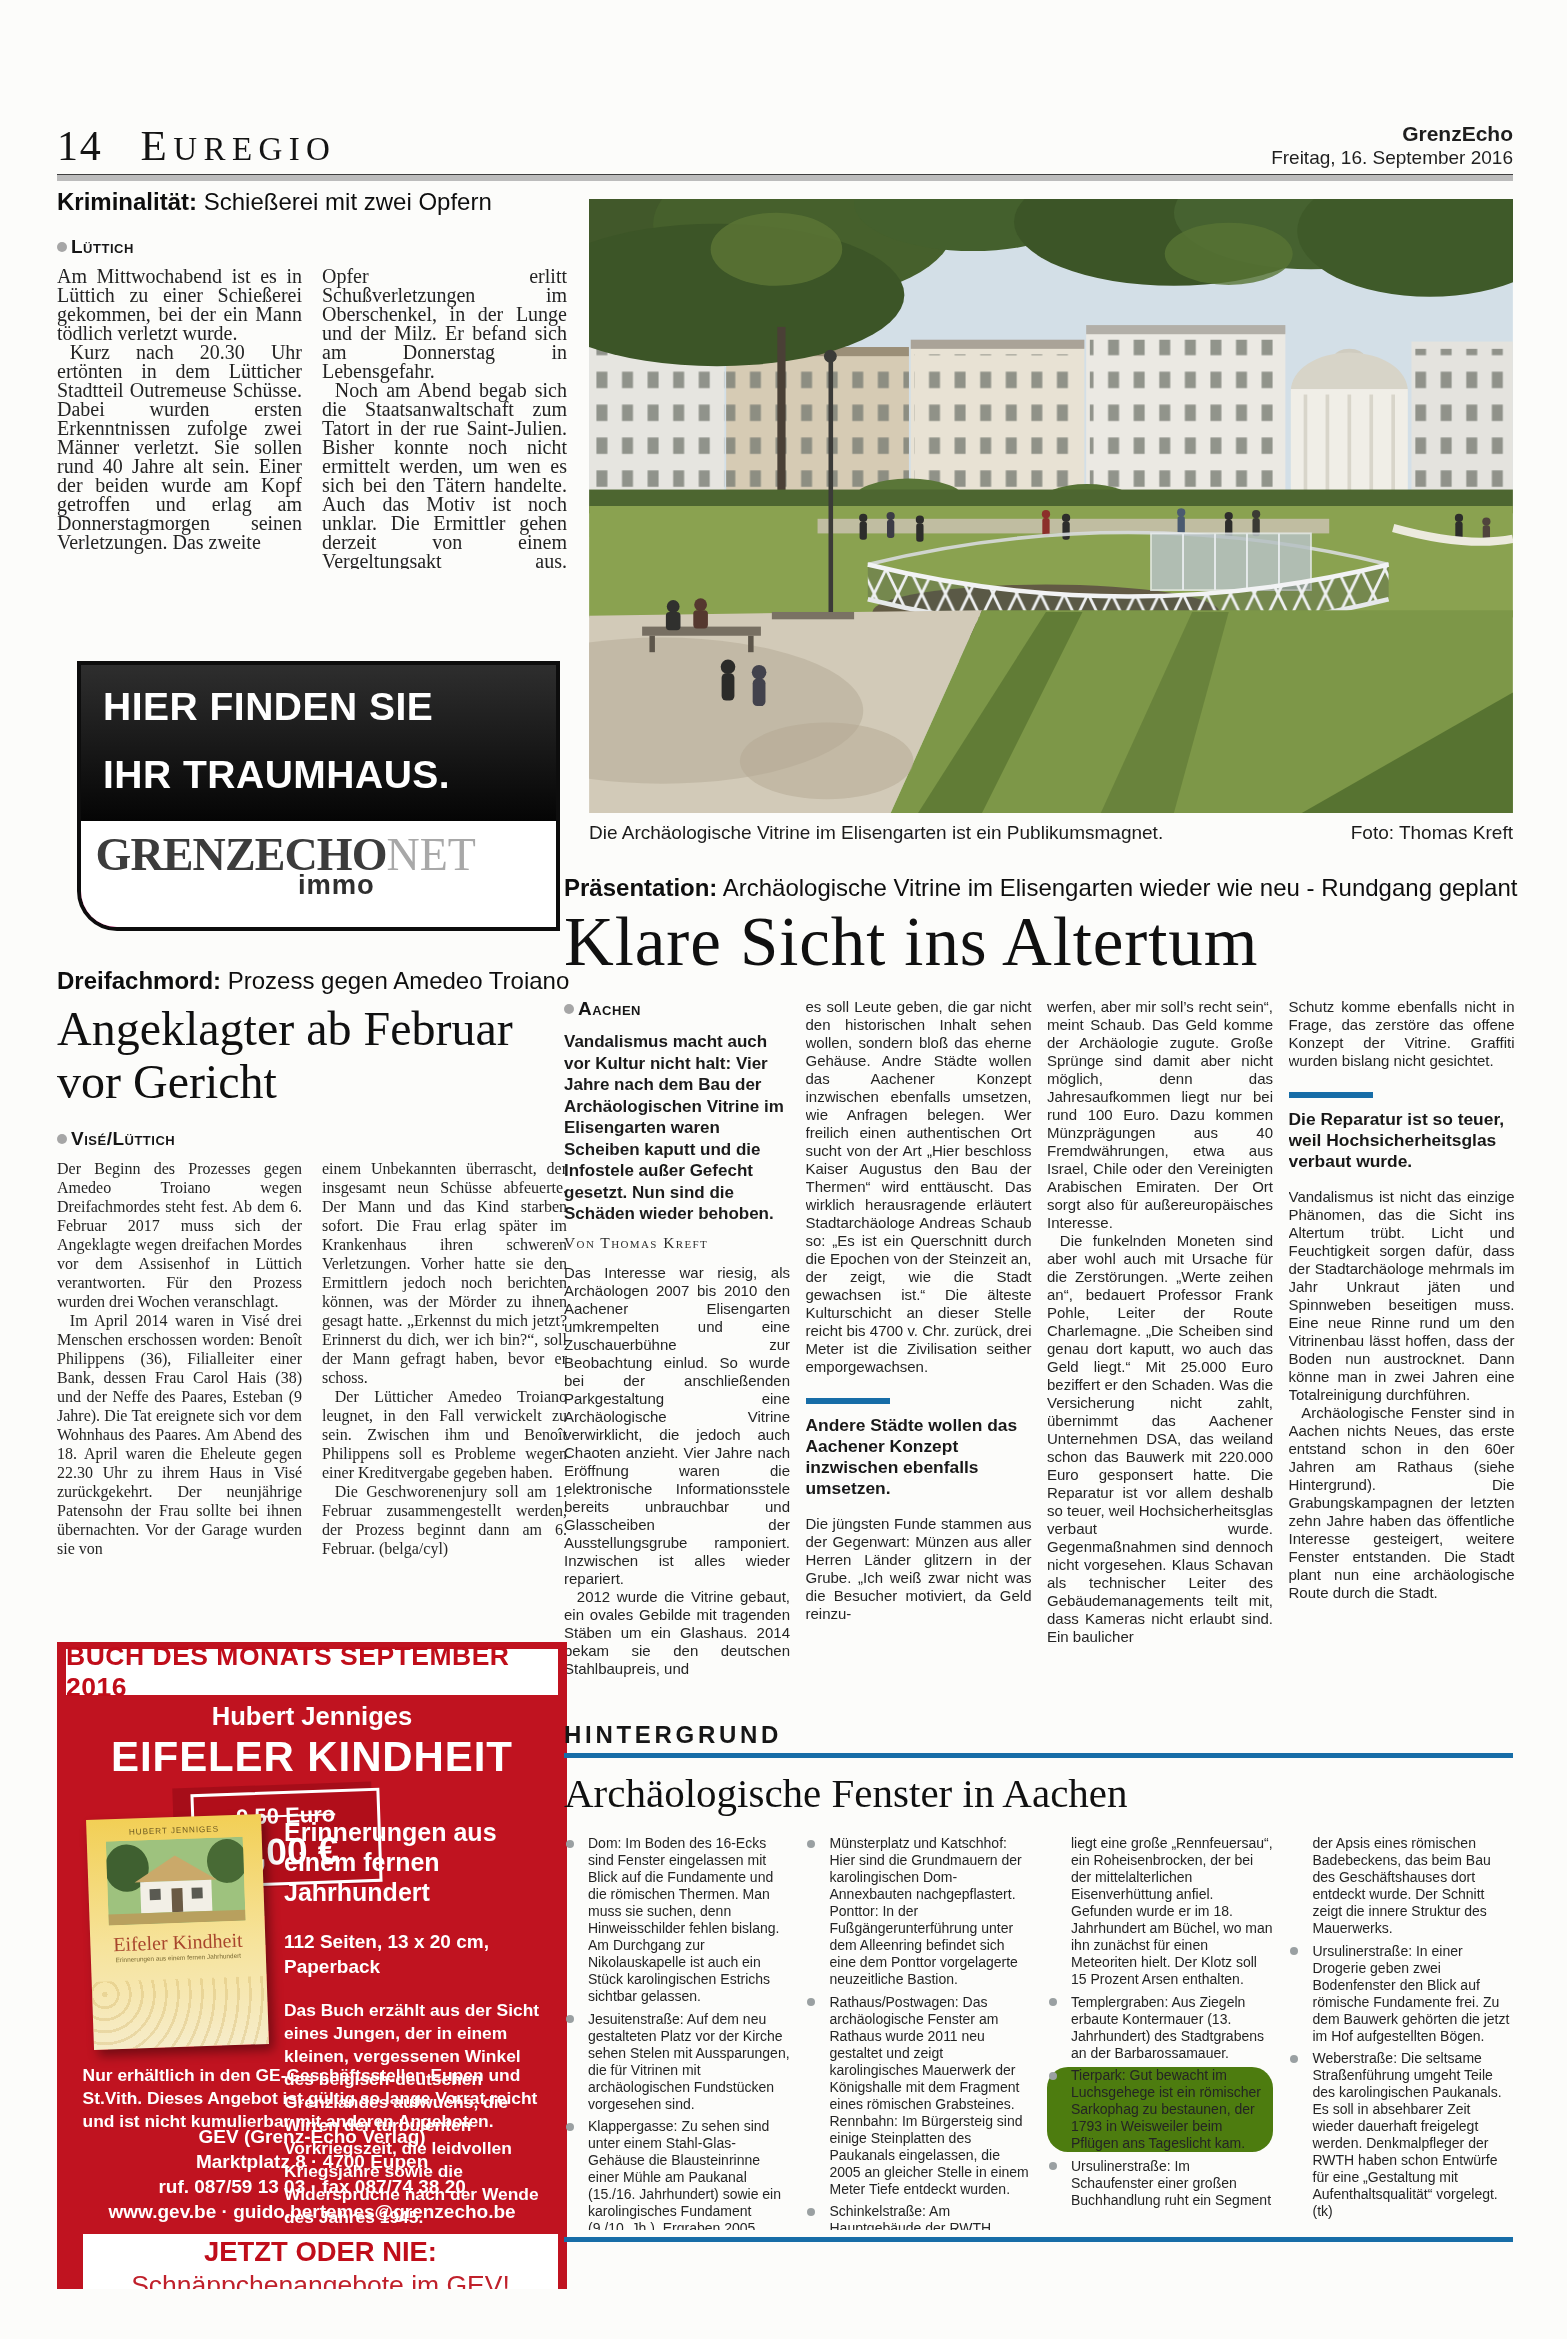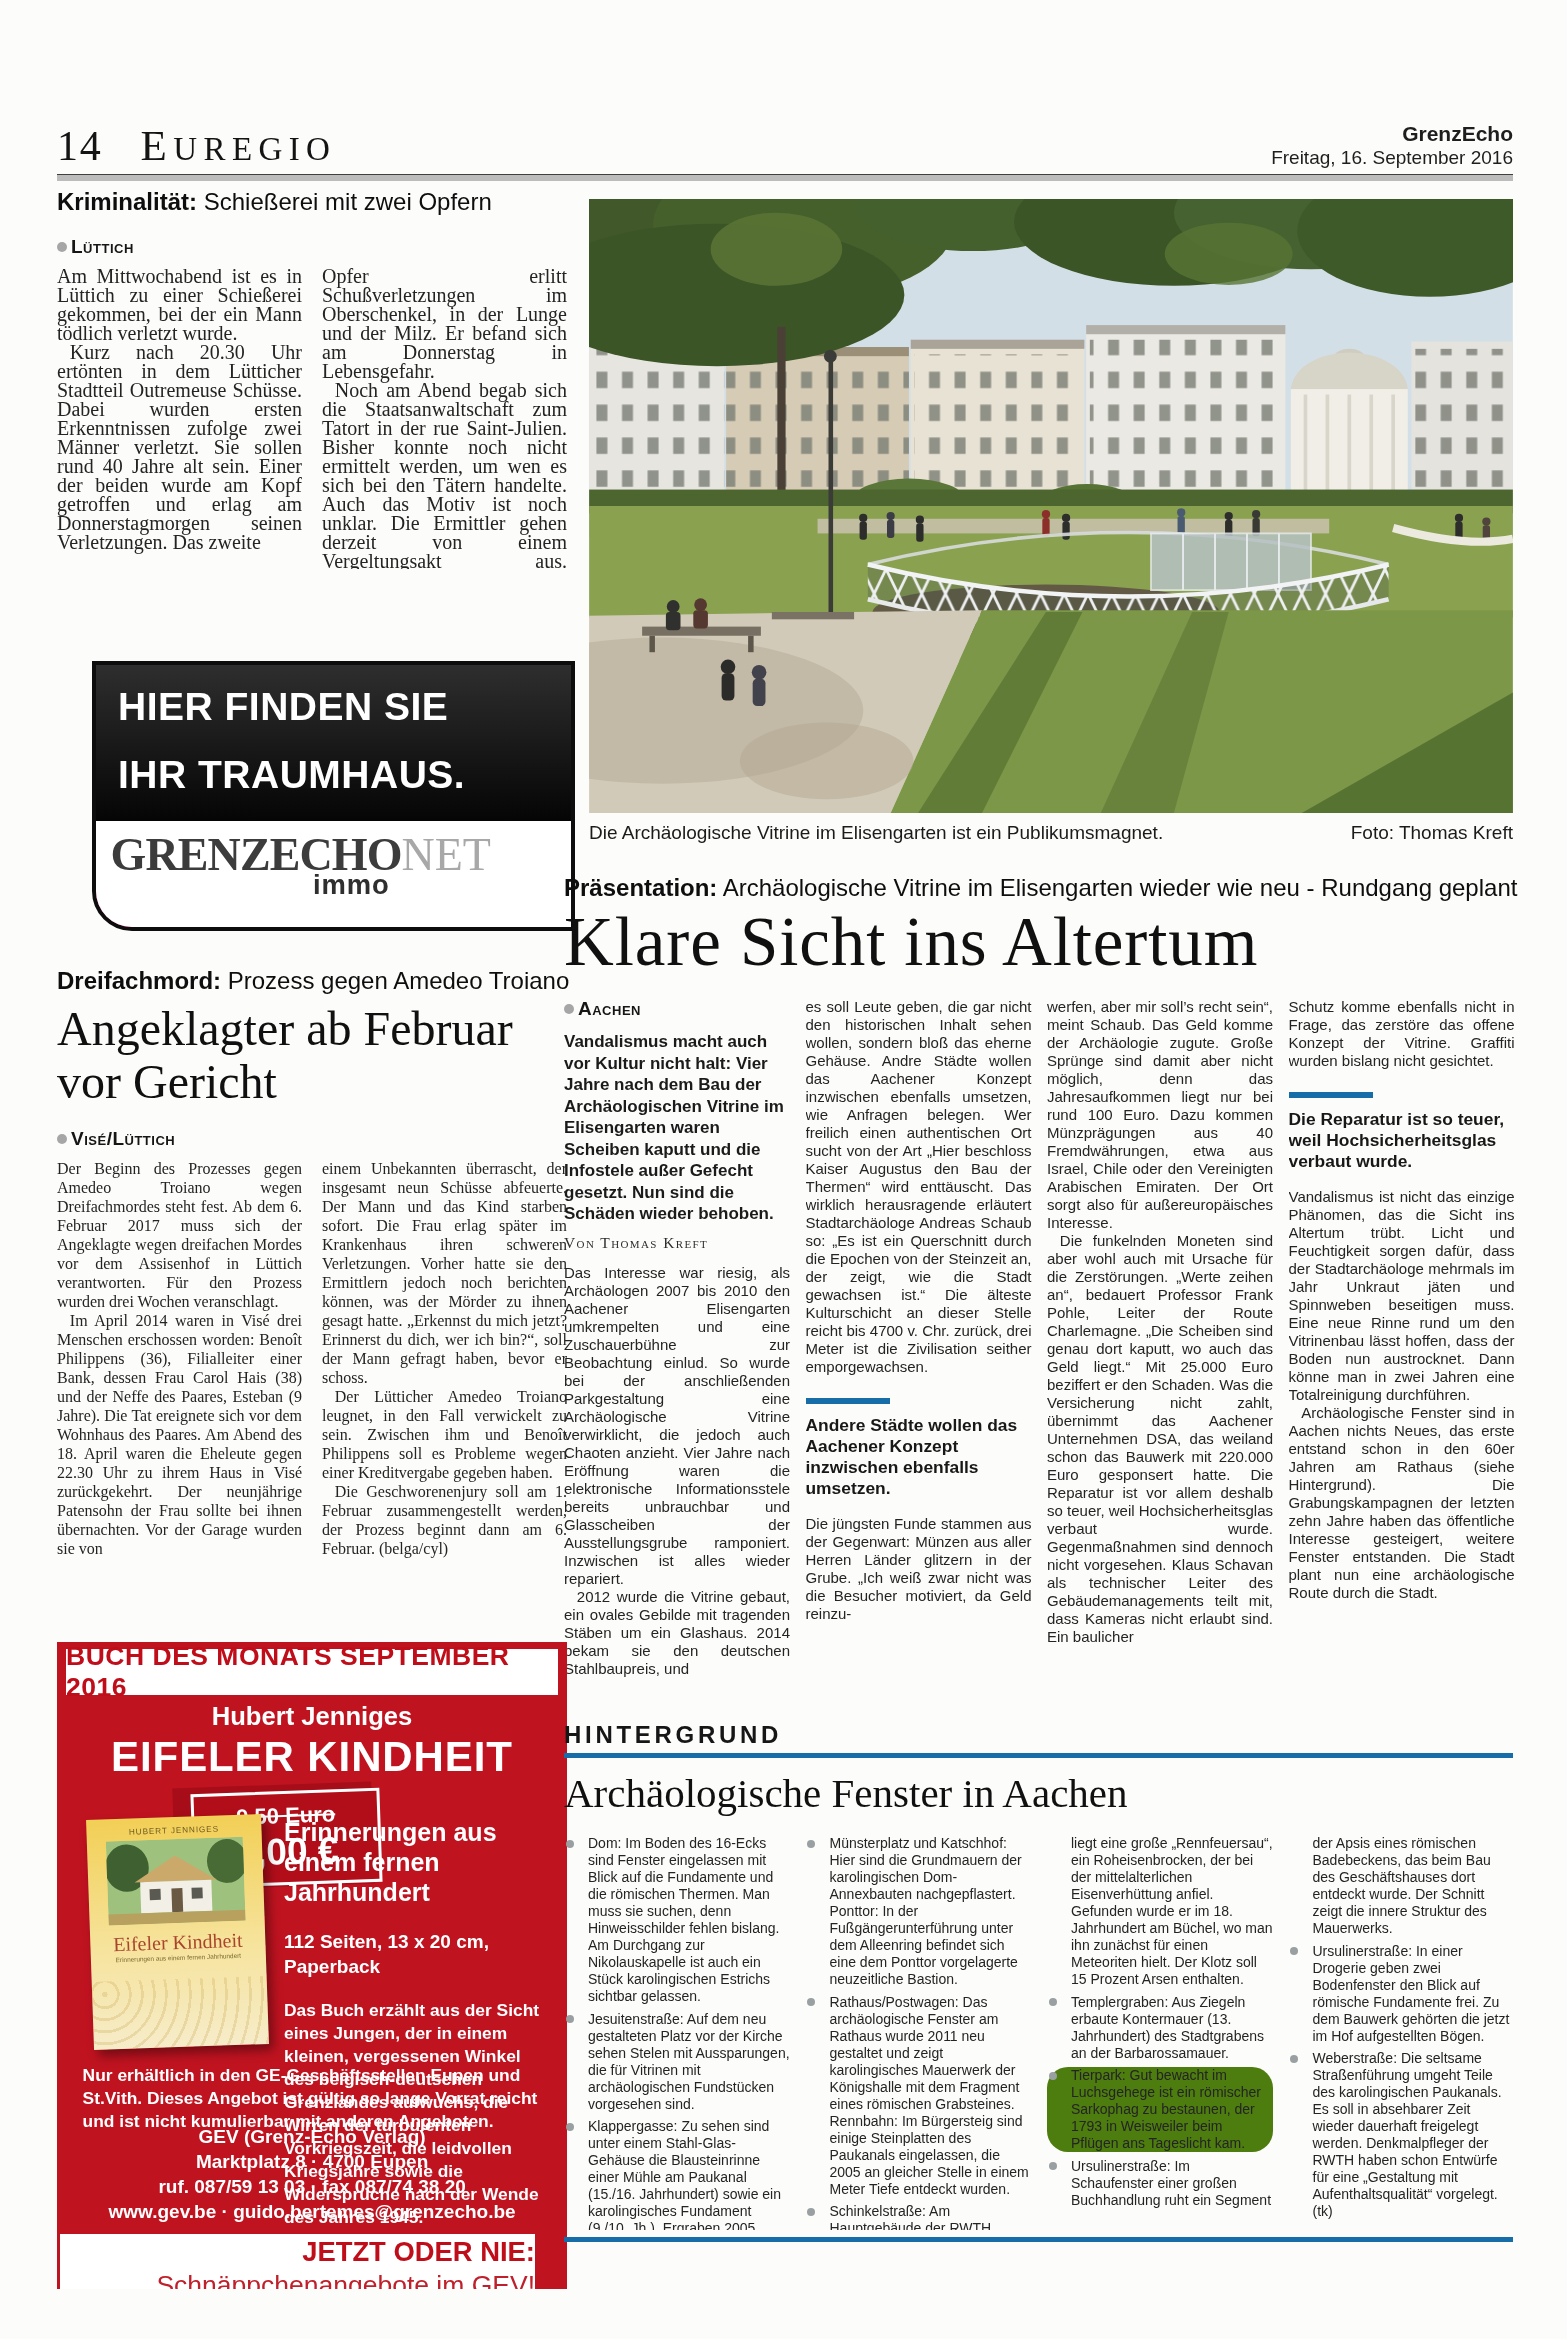--- a/index.html
+++ b/index.html
@@ -38,21 +38,21 @@
   .lead{font-weight:bold;font-size:17px;line-height:21.5px;color:#1b1b1b;margin:11px 0 9.1px;
         font-family:"Liberation Sans","DejaVu Sans",sans-serif;}
   .byline{font-family:"Liberation Serif","DejaVu Serif",serif;font-variant:small-caps;letter-spacing:1.4px;
           font-size:15.5px;color:#2d2d2d;margin:0 0 12.8px;}
   .pullquote{margin:22px 0 16.4px;}
   .pullquote .bar{width:84px;height:5.5px;background:#176da7;margin-bottom:11px;}
   .pullquote .pqt{font-weight:bold;font-size:17.4px;line-height:21px;color:#181818;}
   
   .caption-row{display:flex;justify-content:space-between;font-size:19px;color:#1b1b1b;}
   
-  .immo-ad{border:4.6px solid #0d0d0d;border-radius:0 0 0 40px;overflow:hidden;background:#ec4899;margin-left:15px;}
+  .immo-ad{border:4.6px solid #0d0d0d;border-radius:0 0 0 40px;overflow:hidden;background:#ec4899;}
   .immo-top{background:linear-gradient(#2e2e2e,#050505);padding:20px 22px 24px;}
   .immo-top .l1{color:#fff;font-weight:bold;font-size:39px;letter-spacing:0.5px;margin-bottom:24px;}
   .immo-top .l2{color:#fff;font-weight:bold;font-size:39px;letter-spacing:0.5px;}
   .immo-bottom{position:relative;height:99px;padding:7.3px 0 0 14.6px;background:#fff;}
   .ge-brand{font-family:"Liberation Serif","DejaVu Serif",serif;font-weight:bold;font-size:46px;color:#3c3c3c;letter-spacing:-0.9px;}
   .ge-net{font-family:"Liberation Serif","DejaVu Serif",serif;font-weight:normal;font-size:46px;color:#a8a8a8;}
   .ge-immo{position:absolute;left:217px;top:48px;font-weight:bold;font-size:27.4px;letter-spacing:0.9px;color:#2f2f2f;}
   
   .book-ad{background:#c01320;overflow:hidden;}
   .book-ad .banner{position:absolute;left:9.1px;top:7.3px;width:492px;height:46px;background:#fff;
@@ -76,22 +76,22 @@
   .bk-cover .orn{position:absolute;left:0;bottom:0;width:100%;height:68px;opacity:.5;
       background:repeating-radial-gradient(circle at 12.8px 12.8px, rgba(190,150,60,.45) 0 2.7px, transparent 2.7px 12px);}
   .bk-right{position:absolute;left:227px;top:175px;width:270px;color:#fff;text-align:left;}
   .bk-sub{font-weight:bold;font-size:25px;line-height:30px;}
   .bk-format{font-weight:bold;font-size:19px;line-height:25px;margin-top:22px;}
   .bk-desc{font-weight:bold;font-size:17.4px;line-height:23px;margin-top:20px;}
   .bk-avail{position:absolute;left:25.6px;top:422px;width:459px;color:#fff;font-weight:bold;
             font-size:17.4px;line-height:23px;}
   .bk-addr{position:absolute;left:25.6px;top:482px;width:459px;text-align:center;color:#fff;font-weight:bold;
            font-size:19px;line-height:25px;}
-  .bk-cta{position:absolute;left:1px;top:590px;width:475px;height:69px;background:#fff;border:2.7px solid #c01320;
-          display:flex;flex-direction:column;align-items:flex-end;justify-content:center;}
+  .bk-cta{position:absolute;left:24px;top:590px;width:475px;height:69px;background:#fff;border:2.7px solid #c01320;
+          display:flex;flex-direction:column;align-items:center;justify-content:center;}
   .bk-cta .c1{color:#c00d1a;font-weight:bold;font-size:27.4px;}
   .bk-cta .c2{color:#c0202b;font-size:26.5px;margin-top:1.8px;}
   
   .hg-label{font-weight:bold;font-size:24px;letter-spacing:3.7px;color:#161616;}
   .hg-rule{height:4.6px;background:#176da7;}
   .hg-head{font-family:"Liberation Serif","DejaVu Serif",serif;font-weight:normal;font-size:41px;color:#101010;margin:0;}
   .hg-item{position:relative;padding-left:24px;margin-bottom:5.5px;font-size:14px;line-height:17px;color:#242424;}
   .hg-item .dot{position:absolute;left:1.8px;top:4.6px;width:8.2px;height:8.2px;border-radius:50%;background:#9aa0a2;}
   .hg-item.hl{background:#4d7c0f;border-radius:21px;}
 </style>

